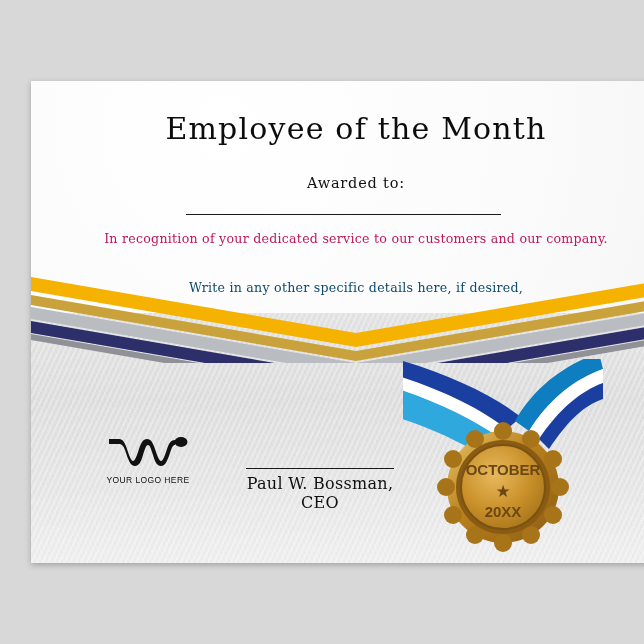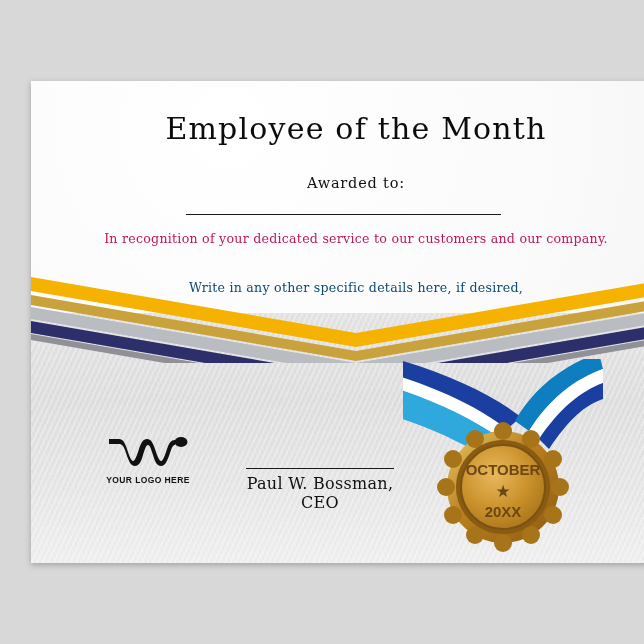--- a/index.html
+++ b/index.html
@@ -140,21 +140,21 @@
   .logo-mark {
     width: 86px;
     height: 36px;
     margin: 0 auto;
     display: block;
   }
   .logo-caption {
     margin-top: 6px;
     font-family: "Liberation Sans", sans-serif;
     font-size: 8.5px;
-    font-weight: bold;
+    font-weight: normal;
     letter-spacing: .4px;
     color: #111;
   }
 
   
   .sig-rule {
     position: absolute;
     left: 215px;
     top: 387px;
     width: 148px;

